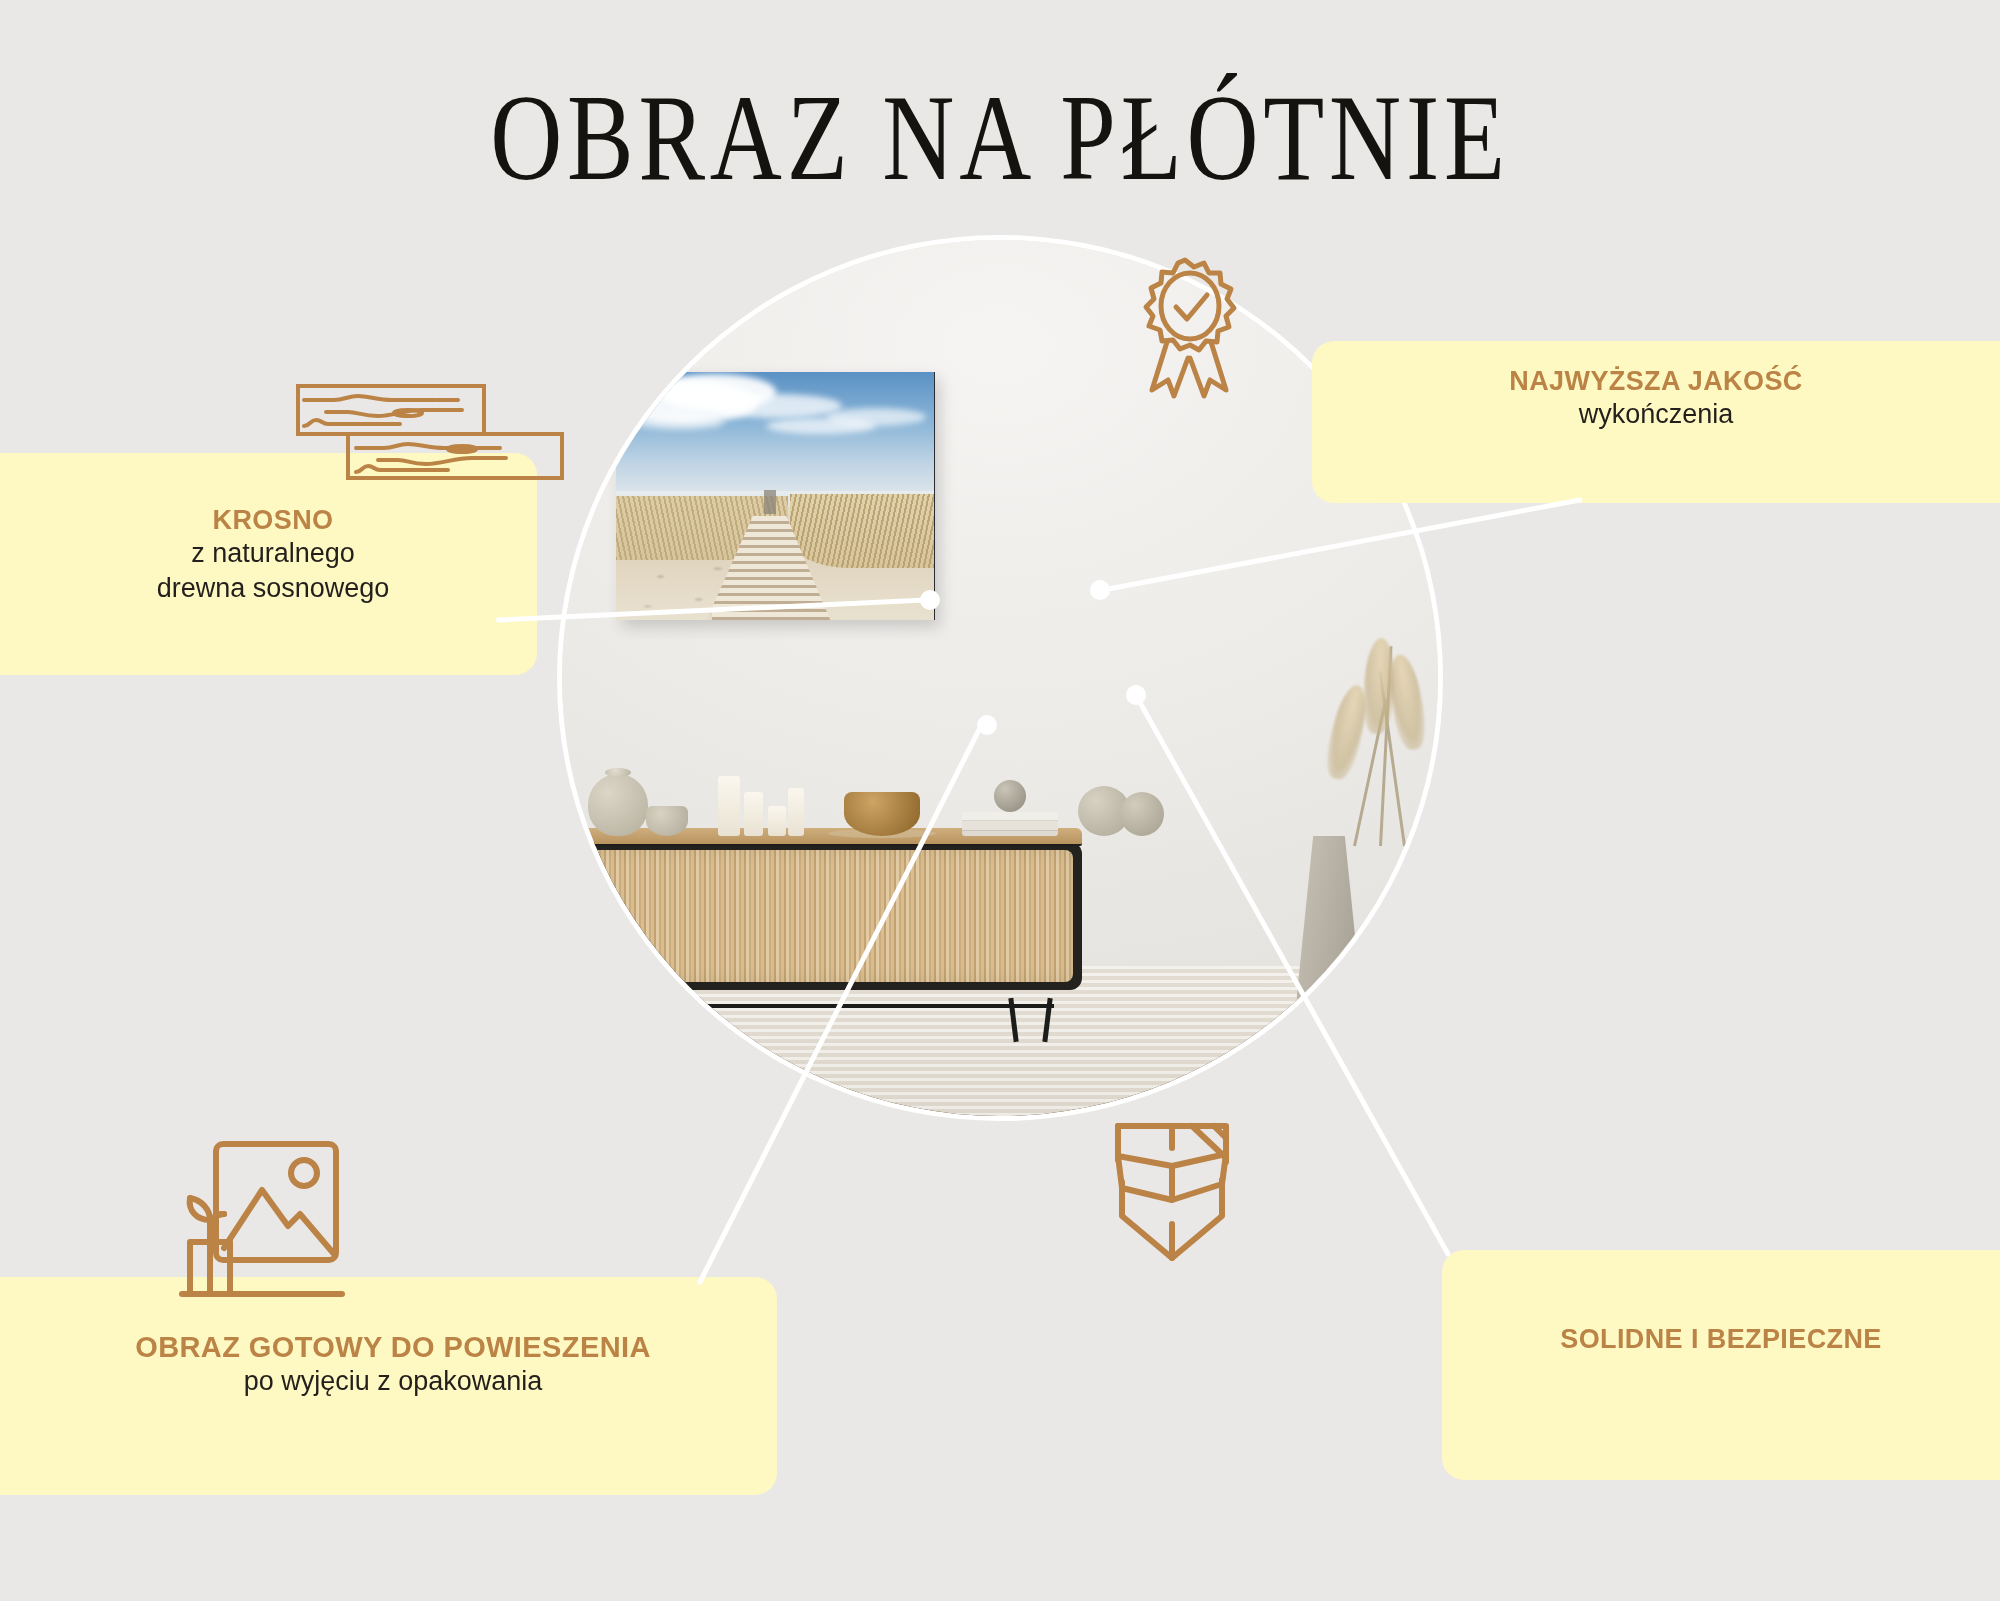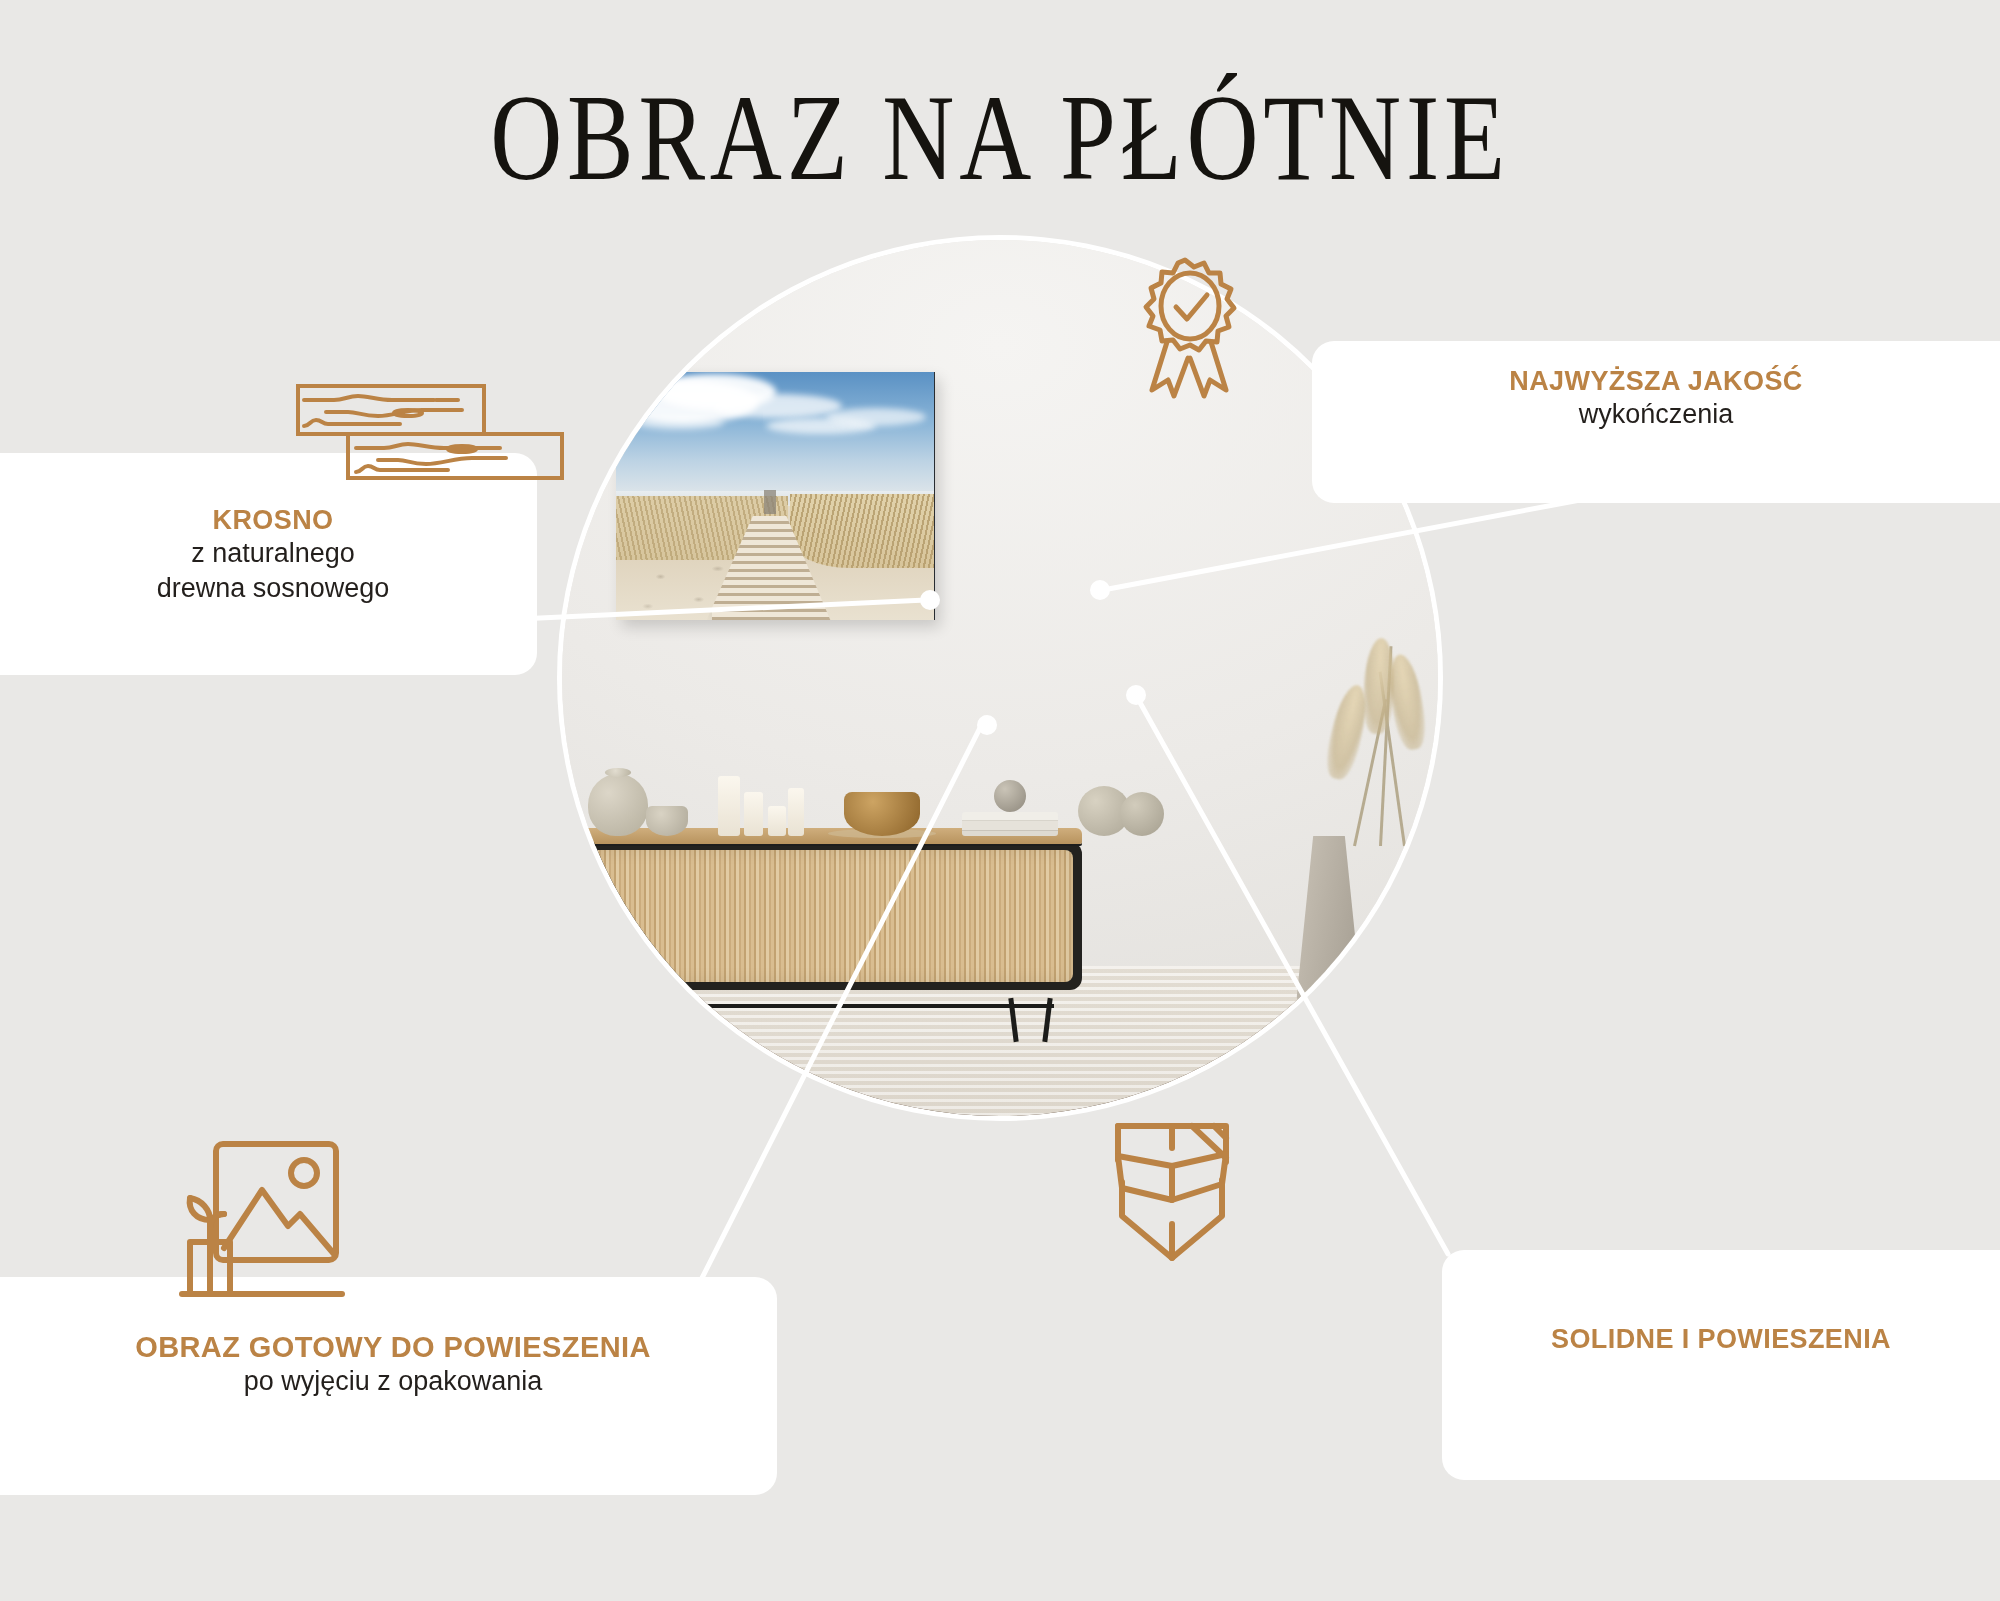--- a/index.html
+++ b/index.html
@@ -204,21 +204,21 @@
   .plume{ position:absolute; width:30px; height:96px; border-radius:50% 50% 40% 40%;
     background:radial-gradient(ellipse at 50% 20%, rgba(228,213,179,.95), rgba(197,178,136,.7) 60%, rgba(197,178,136,0) 100%);
     filter:blur(1.2px);}
 
   
   .lines{ position:absolute; inset:0; width:2000px; height:1601px; z-index:30; pointer-events:none;}
 
   
   .panel{
     position:absolute;
-    background:#ffffff;
+    background:#fef9c3;
     z-index:20;
   }
   .panel .ptitle{
     font-weight:bold; color:#bb8345; letter-spacing:.4px;
     font-size:27px; line-height:1.15; text-align:center;
     white-space:nowrap;
   }
   .panel .psub{
     color:#231f1c; font-size:27px; line-height:1.3; text-align:center;
   }
@@ -421,15 +421,15 @@
 
 <div class="panel" id="panel-gotowy">
   <div class="ptxt">
     <div class="ptitle">OBRAZ GOTOWY DO POWIESZENIA</div>
     <div class="psub">po wyjęciu z opakowania</div>
   </div>
 </div>
 
 <div class="panel" id="panel-opakowanie">
   <div class="ptxt">
-    <div class="ptitle">SOLIDNE I POWIESZENIA</div>
+    <div class="ptitle">SOLIDNE I BEZPIECZNE</div>
   </div>
 </div>
 
 </body></html>

